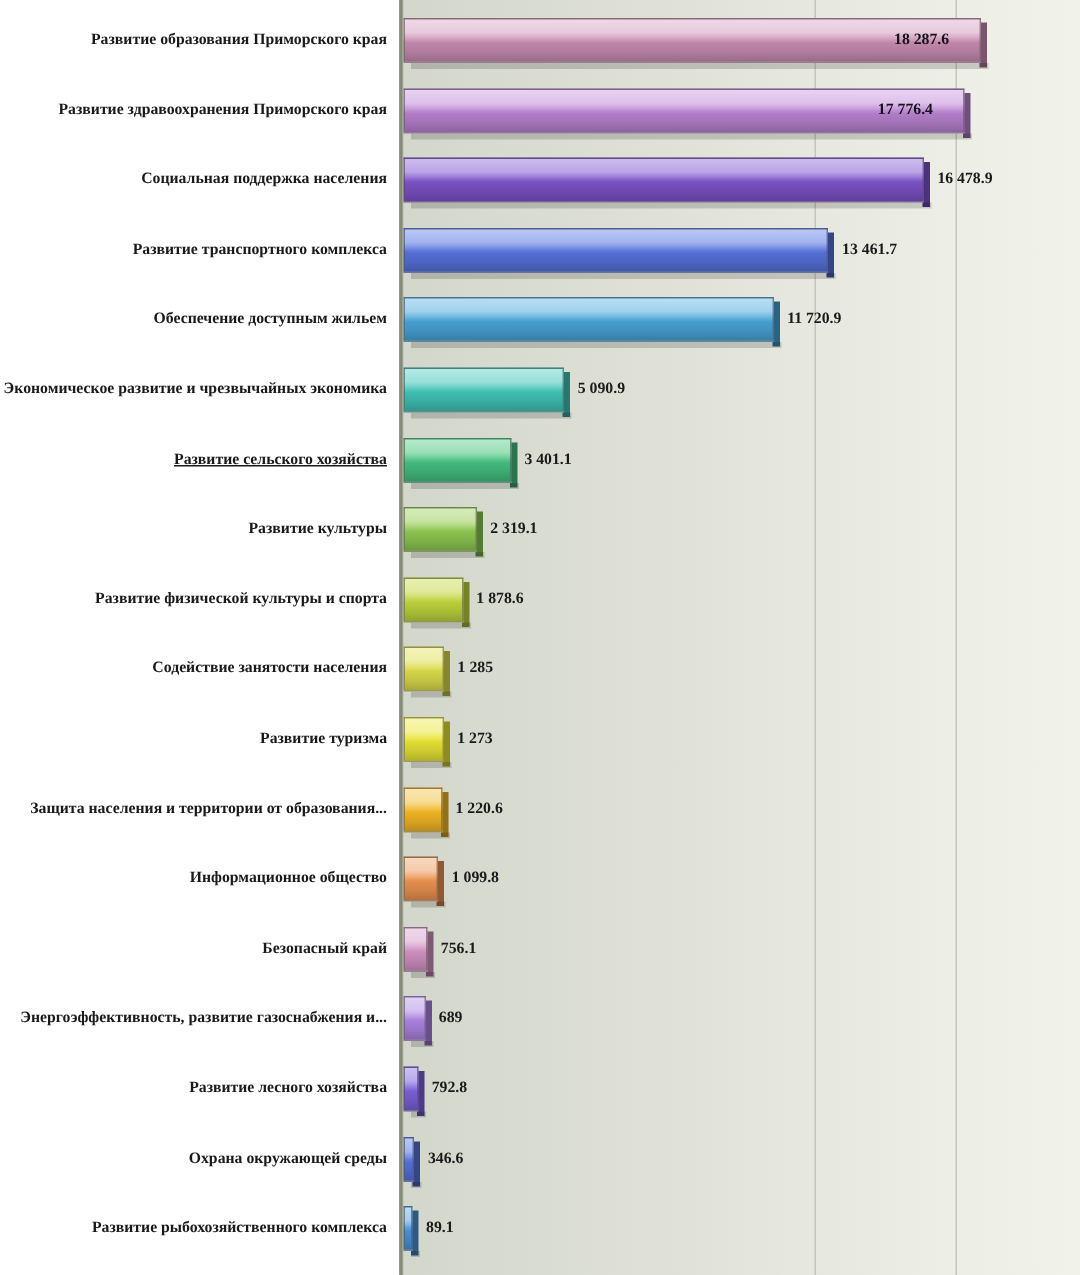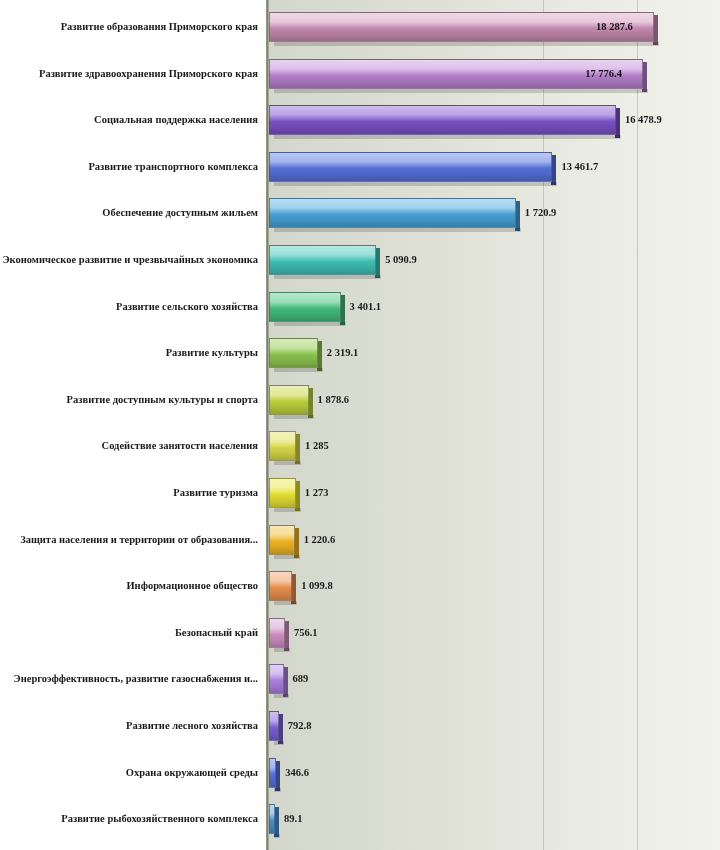--- a/index.html
+++ b/index.html
@@ -174,51 +174,51 @@
         </div>
         <div class="value-label" style="top: 9px; left: 561.403px;">13 461.7</div>
       </div>
       <div class="row" style="top: 198.4px; height: 30px;">
         <div class="cat-label" style="top: 9px;">Обеспечение доступным жильем</div>
         <div class="bar-wrap" style="width: 246.754px; height: 30px;">
           <div class="bar-side" style="left: 245.754px; background: rgb(70, 161, 212); filter: brightness(0.62);"></div>
           <div class="bar-shadow" style="width: 246.754px;"></div>
           <div class="bar" style="background: linear-gradient(rgb(134, 198, 233) 0%, rgb(134, 198, 233) 30%, rgb(70, 161, 212) 56%, rgb(70, 161, 212) 100%); border-color: rgba(70, 70, 70, 0.5);"></div>
         </div>
-        <div class="value-label" style="top: 9px; left: 524.754px;">1 720.9</div>
+        <div class="value-label" style="top: 9px; left: 524.754px;">11 720.9</div>
       </div>
       <div class="row" style="top: 245px; height: 30px;">
         <div class="cat-label" style="top: 9px;">Экономическое развитие и чрезвычайных экономика</div>
         <div class="bar-wrap" style="width: 107.176px; height: 30px;">
           <div class="bar-side" style="left: 106.176px; background: rgb(63, 192, 180); filter: brightness(0.62);"></div>
           <div class="bar-shadow" style="width: 107.176px;"></div>
           <div class="bar" style="background: linear-gradient(rgb(127, 217, 209) 0%, rgb(127, 217, 209) 30%, rgb(63, 192, 180) 56%, rgb(63, 192, 180) 100%); border-color: rgba(70, 70, 70, 0.5);"></div>
         </div>
         <div class="value-label" style="top: 9px; left: 385.176px;">5 090.9</div>
       </div>
       <div class="row" style="top: 291.6px; height: 30px;">
-        <div class="cat-label" style="top: 9px;">Развитие сельского хозяйства</div>
+        <div class="cat-label" style="top: 9px; text-decoration: underline;">Развитие сельского хозяйства</div>
         <div class="bar-wrap" style="width: 71.6017px; height: 30px;">
           <div class="bar-side" style="left: 70.6017px; background: rgb(67, 187, 126); filter: brightness(0.62);"></div>
           <div class="bar-shadow" style="width: 71.6017px;"></div>
           <div class="bar" style="background: linear-gradient(rgb(128, 217, 167) 0%, rgb(128, 217, 167) 30%, rgb(67, 187, 126) 56%, rgb(67, 187, 126) 100%); border-color: rgba(70, 70, 70, 0.5);"></div>
         </div>
         <div class="value-label" style="top: 9px; left: 349.602px;">3 401.1</div>
       </div>
       <div class="row" style="top: 338.2px; height: 30px;">
         <div class="cat-label" style="top: 9px;">Развитие культуры</div>
         <div class="bar-wrap" style="width: 48.8229px; height: 30px;">
           <div class="bar-side" style="left: 47.8229px; background: rgb(140, 196, 79); filter: brightness(0.62);"></div>
           <div class="bar-shadow" style="width: 48.8229px;"></div>
           <div class="bar" style="background: linear-gradient(rgb(184, 221, 138) 0%, rgb(184, 221, 138) 30%, rgb(140, 196, 79) 56%, rgb(140, 196, 79) 100%); border-color: rgba(70, 70, 70, 0.5);"></div>
         </div>
         <div class="value-label" style="top: 9px; left: 326.823px;">2 319.1</div>
       </div>
       <div class="row" style="top: 384.8px; height: 30px;">
-        <div class="cat-label" style="top: 9px;">Развитие доступным культуры и спорта</div>
+        <div class="cat-label" style="top: 9px;">Развитие физической культуры и спорта</div>
         <div class="bar-wrap" style="width: 39.5493px; height: 30px;">
           <div class="bar-side" style="left: 38.5493px; background: rgb(188, 209, 60); filter: brightness(0.62);"></div>
           <div class="bar-shadow" style="width: 39.5493px;"></div>
           <div class="bar" style="background: linear-gradient(rgb(216, 228, 124) 0%, rgb(216, 228, 124) 30%, rgb(188, 209, 60) 56%, rgb(188, 209, 60) 100%); border-color: rgba(70, 70, 70, 0.5);"></div>
         </div>
         <div class="value-label" style="top: 9px; left: 317.549px;">1 878.6</div>
       </div>
       <div class="row" style="top: 431.4px; height: 30px;">
         <div class="cat-label" style="top: 9px;">Содействие занятости населения</div>
         <div class="bar-wrap" style="width: 27.0525px; height: 30px;">

